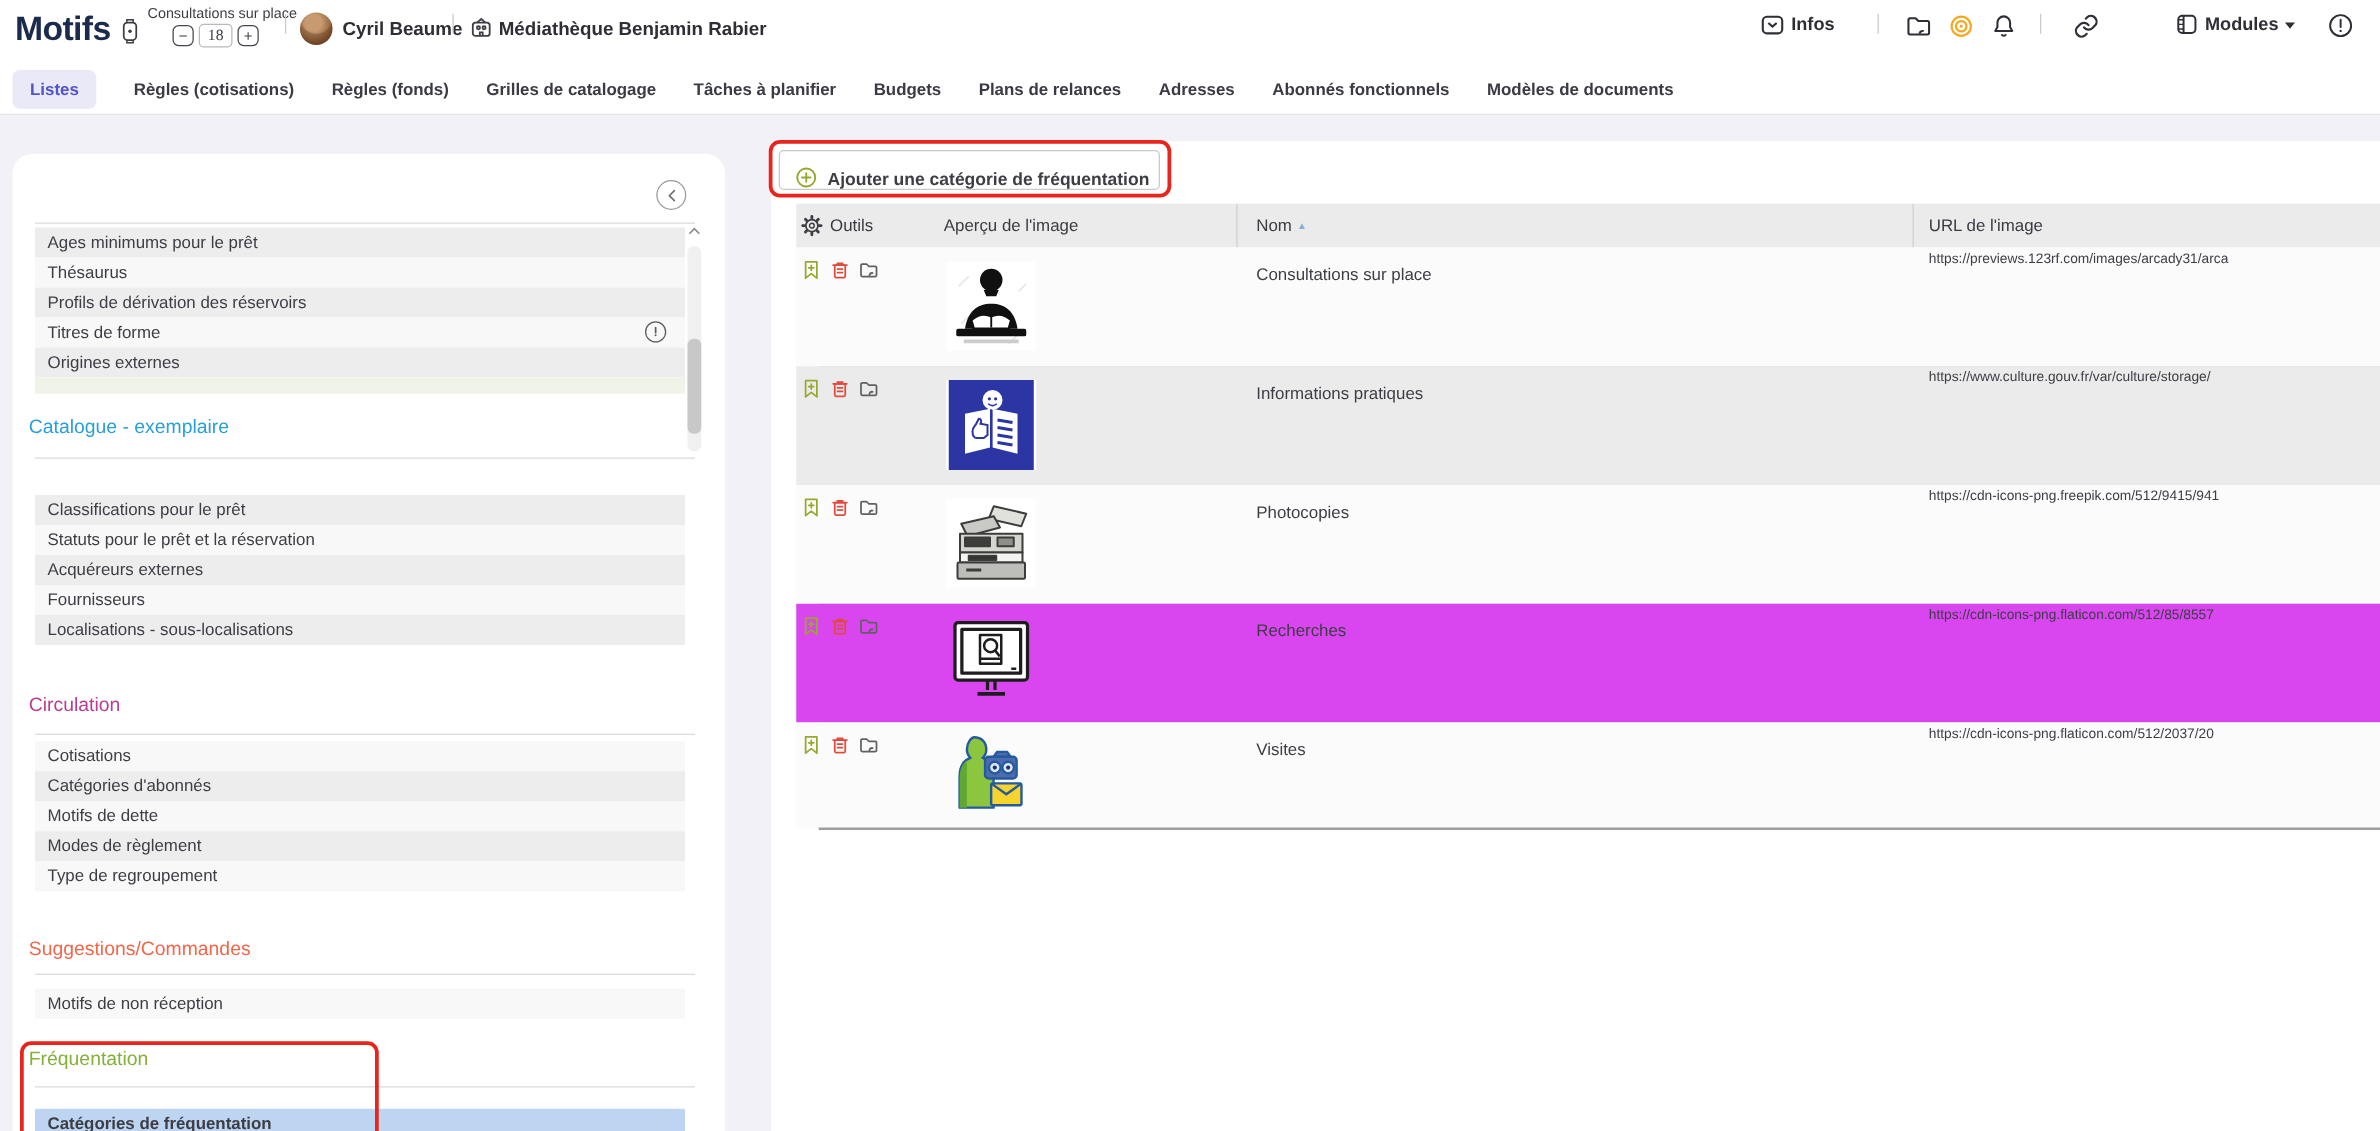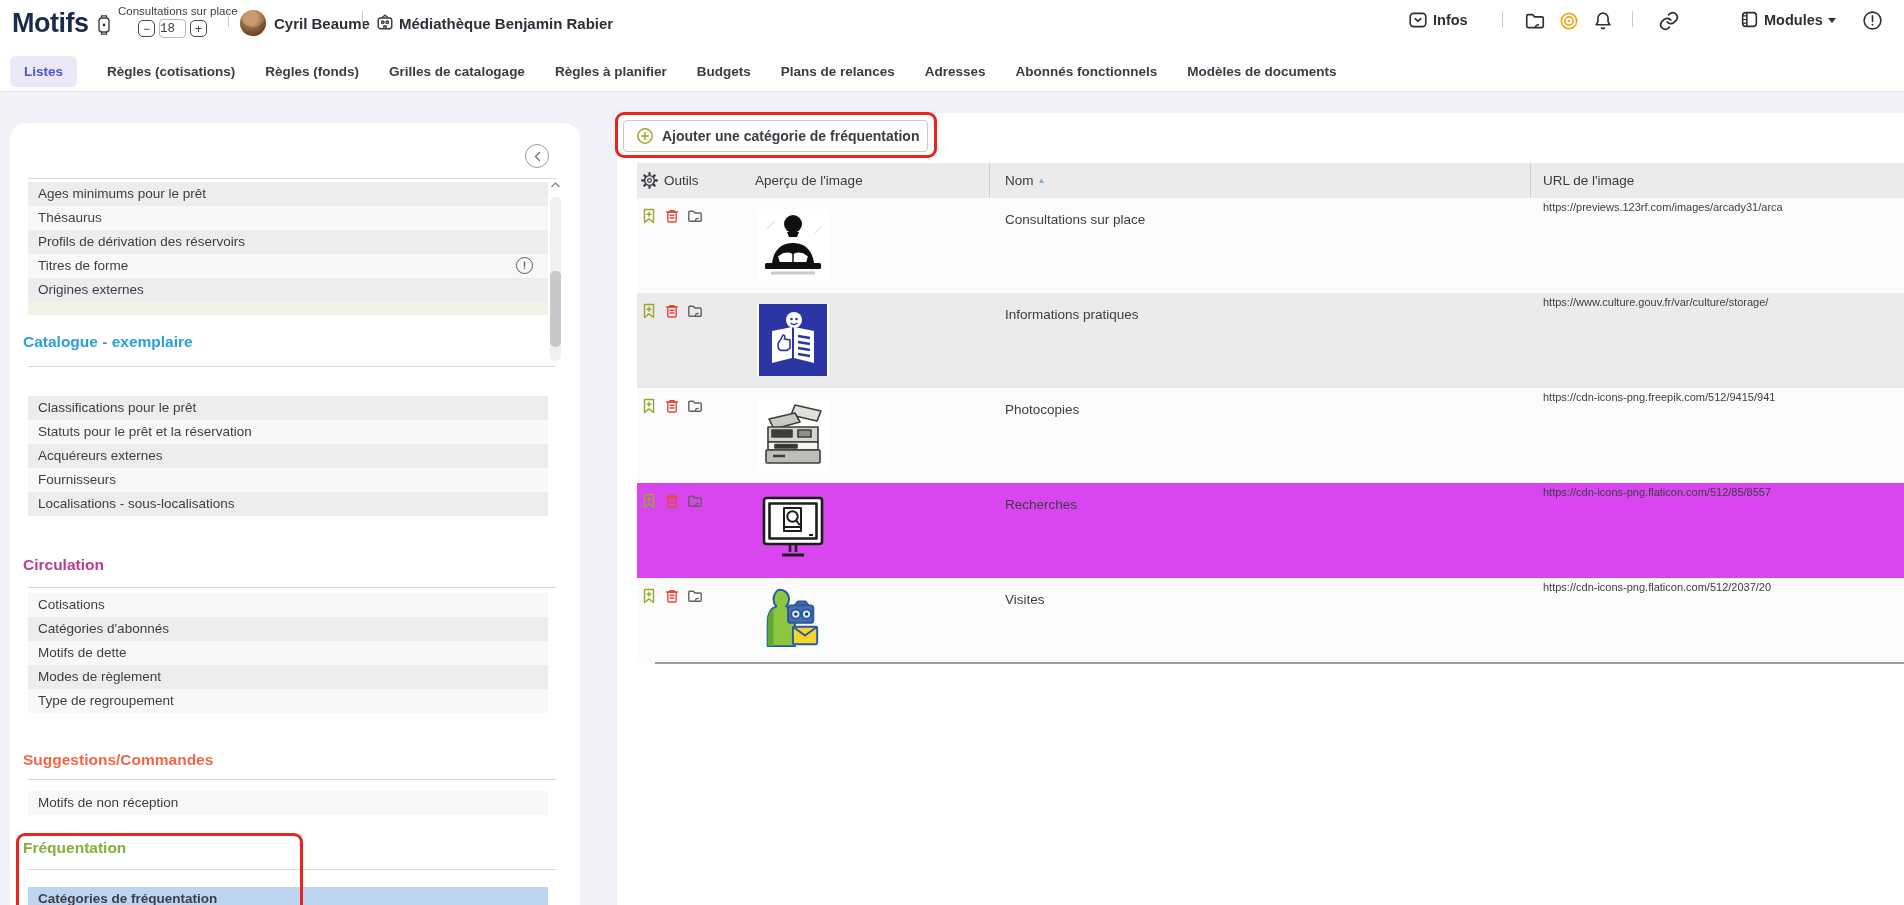--- a/index.html
+++ b/index.html
@@ -6,22 +6,22 @@
   html,body{width:1904px;height:905px;overflow:hidden;background:#f2f1f7;
     font-family:"Liberation Sans",sans-serif;color:#3d3d46;position:relative}
   .abs{position:absolute}
   
   .topbar{position:absolute;left:0;top:0;width:1904px;height:51px;background:#fff;z-index:5}
   .logo{position:absolute;left:12px;top:8px;font-size:27px;font-weight:800;color:#1b2b4d;letter-spacing:-0.5px}
   .counter-label{position:absolute;left:118px;top:5px;width:114px;text-align:center;font-size:11.5px;color:#3d3d46;white-space:nowrap}
   .counter-controls{position:absolute;left:138px;top:19px;display:flex;align-items:center;gap:4px}
   .step{width:17px;height:17px;border:1.5px solid #46464e;border-radius:5px;background:#fff;
     font-size:12px;display:flex;align-items:center;justify-content:center;cursor:pointer;color:#3d3d46;padding:0}
-  .counter-input{width:27px;height:19px;border:1px solid #b9b9c0;border-radius:4px;text-align:left;
-    font-size:12.5px;color:#3d3d46;font-family:Liberation Mono, monospace}
+  .counter-input{width:27px;height:19px;border:1px solid #b9b9c0;border-radius:4px;text-align:center;
+    font-size:12.5px;color:#3d3d46;font-family:Liberation Serif, serif}
   .vsep{position:absolute;top:11px;width:1px;height:16px;background:#c9c9ce}
   .avatar{position:absolute;left:240px;top:10px;width:26px;height:26px;border-radius:50%;cursor:pointer;
     background:radial-gradient(circle at 42% 32%,#c79a6f 0 28%,#8a5a35 66%,#5e3a22);box-shadow:inset 0 -9px 0 rgba(60,30,10,.25)}
   .hname{position:absolute;top:15px;font-size:15px;font-weight:bold;color:#2e2e36;white-space:nowrap}
   .hicon{position:absolute;top:10px;display:flex;align-items:center;cursor:pointer}
   .hlabel{font-size:14.5px;font-weight:bold;color:#2e2e36;margin-left:5px}
   .caret{width:0;height:0;border-left:4px solid transparent;border-right:4px solid transparent;
     border-top:5px solid #2e2e36;margin-left:5px;margin-top:2px}
   
   .nav{position:absolute;left:0;top:51px;width:1904px;height:41px;background:#fff;border-bottom:1px solid #e4e4e9;
@@ -30,33 +30,33 @@
   .tab.active{color:#5254c8;background:#e9e9f7;padding:8px 14px;border-radius:6px}
   
   .sidebar{position:absolute;left:10px;top:123px;width:570px;height:798px;background:#fff;border-radius:16px 16px 0 0}
   .collapse-btn{position:absolute;left:515px;top:21px;width:24px;height:24px;border-radius:50%;
     border:1px solid #9a9aa2;background:#fff;display:flex;align-items:center;justify-content:center;cursor:pointer}
   .hr{position:absolute;left:18px;width:528px;height:1px;background:#dadada}
   .s-item{position:absolute;left:18px;width:520px;height:24px;line-height:24px;padding-left:10px;
     font-size:13.5px;color:#3d3d46;cursor:pointer;white-space:nowrap;overflow:hidden}
   .bg-a{background:#ededee}.bg-b{background:#f8f8f8}
   .sel{background:#bdd5f1;font-weight:bold}
-  .s-head{position:absolute;left:13px;font-size:15.5px;font-weight:bold;white-space:nowrap}
+  .s-head{position:absolute;left:13px;font-size:15.5px;font-weight:normal;white-space:nowrap}
   .c-blue{color:#2a9fd8}.c-mag{color:#b93d90}.c-org{color:#f2674a}.c-grn{color:#85b03a}
   .green-strip{position:absolute;left:18px;width:520px;height:13px;background:#eff3e8}
   .sb-track{position:absolute;left:540px;top:74px;width:11px;height:164px;background:#f0f0f0;border-radius:5px}
   .sb-thumb{position:absolute;left:540px;top:148px;width:11px;height:76px;background:#c8c8c8;border-radius:5px;cursor:pointer}
   .sb-arrow{position:absolute;left:540px;top:58px;cursor:pointer}
   .alert-circ{position:absolute;width:17px;height:17px;border-radius:50%;border:1.3px solid #5a5a60;
     display:flex;align-items:center;justify-content:center}
   .redbox{position:absolute;border:3px solid #e8251d;border-radius:9px;pointer-events:none;z-index:9}
   
   .main{position:absolute;left:617px;top:113px;width:1287px;height:792px;background:#fff}
   .addbtn{position:absolute;left:6px;top:7px;width:305px;height:32px;background:#fff;border:1px solid #c9c9c9;
-    border-radius:4px;display:flex;align-items:center;gap:8px;padding-left:12px;font-size:14px;font-weight:bold;
+    border-radius:4px;display:flex;align-items:flex-end;gap:8px;padding-left:12px;font-size:14px;font-weight:bold;
     color:#3d3d46;cursor:pointer;font-family:"Liberation Sans",sans-serif}
   .table{position:absolute;left:20px;top:50px;right:0;height:500px}
   .thead{position:absolute;left:0;top:0;right:0;height:35px;background:#ebebeb}
   .th{position:absolute;top:0;height:35px;line-height:35px;font-size:13.5px;color:#3a3a42;cursor:pointer;white-space:nowrap}
   .sort-arrow{font-size:8px;color:#85aed6;vertical-align:2px;margin-left:4px}
   .vline{position:absolute;top:0;width:1px;height:35px;background:#d0d0d0}
   .trow{position:absolute;left:0;right:0}
   .row-light{background:#fbfbfb}.row-gray{background:#ebebeb}.row-blue{background:#d946ef}
   .tools{position:absolute;left:3px;top:9px;display:flex;gap:5px}
   .tools svg{cursor:pointer}
@@ -159,21 +159,21 @@
         <circle cx="10" cy="14" r="0.9" fill="#2e2e36" stroke="none"></circle>
       </g>
   </svg>
 </div>
 
 <div class="nav">
   <div class="tab active">Listes</div>
   <div class="tab">Règles (cotisations)</div>
   <div class="tab">Règles (fonds)</div>
   <div class="tab">Grilles de catalogage</div>
-  <div class="tab">Règles à planifier</div>
+  <div class="tab">Tâches à planifier</div>
   <div class="tab">Budgets</div>
   <div class="tab">Plans de relances</div>
   <div class="tab">Adresses</div>
   <div class="tab">Abonnés fonctionnels</div>
   <div class="tab">Modèles de documents</div>
 </div>
 
 <div class="sidebar">
   <div class="collapse-btn">
     <svg width="9" height="11" viewBox="0 0 9 11">

